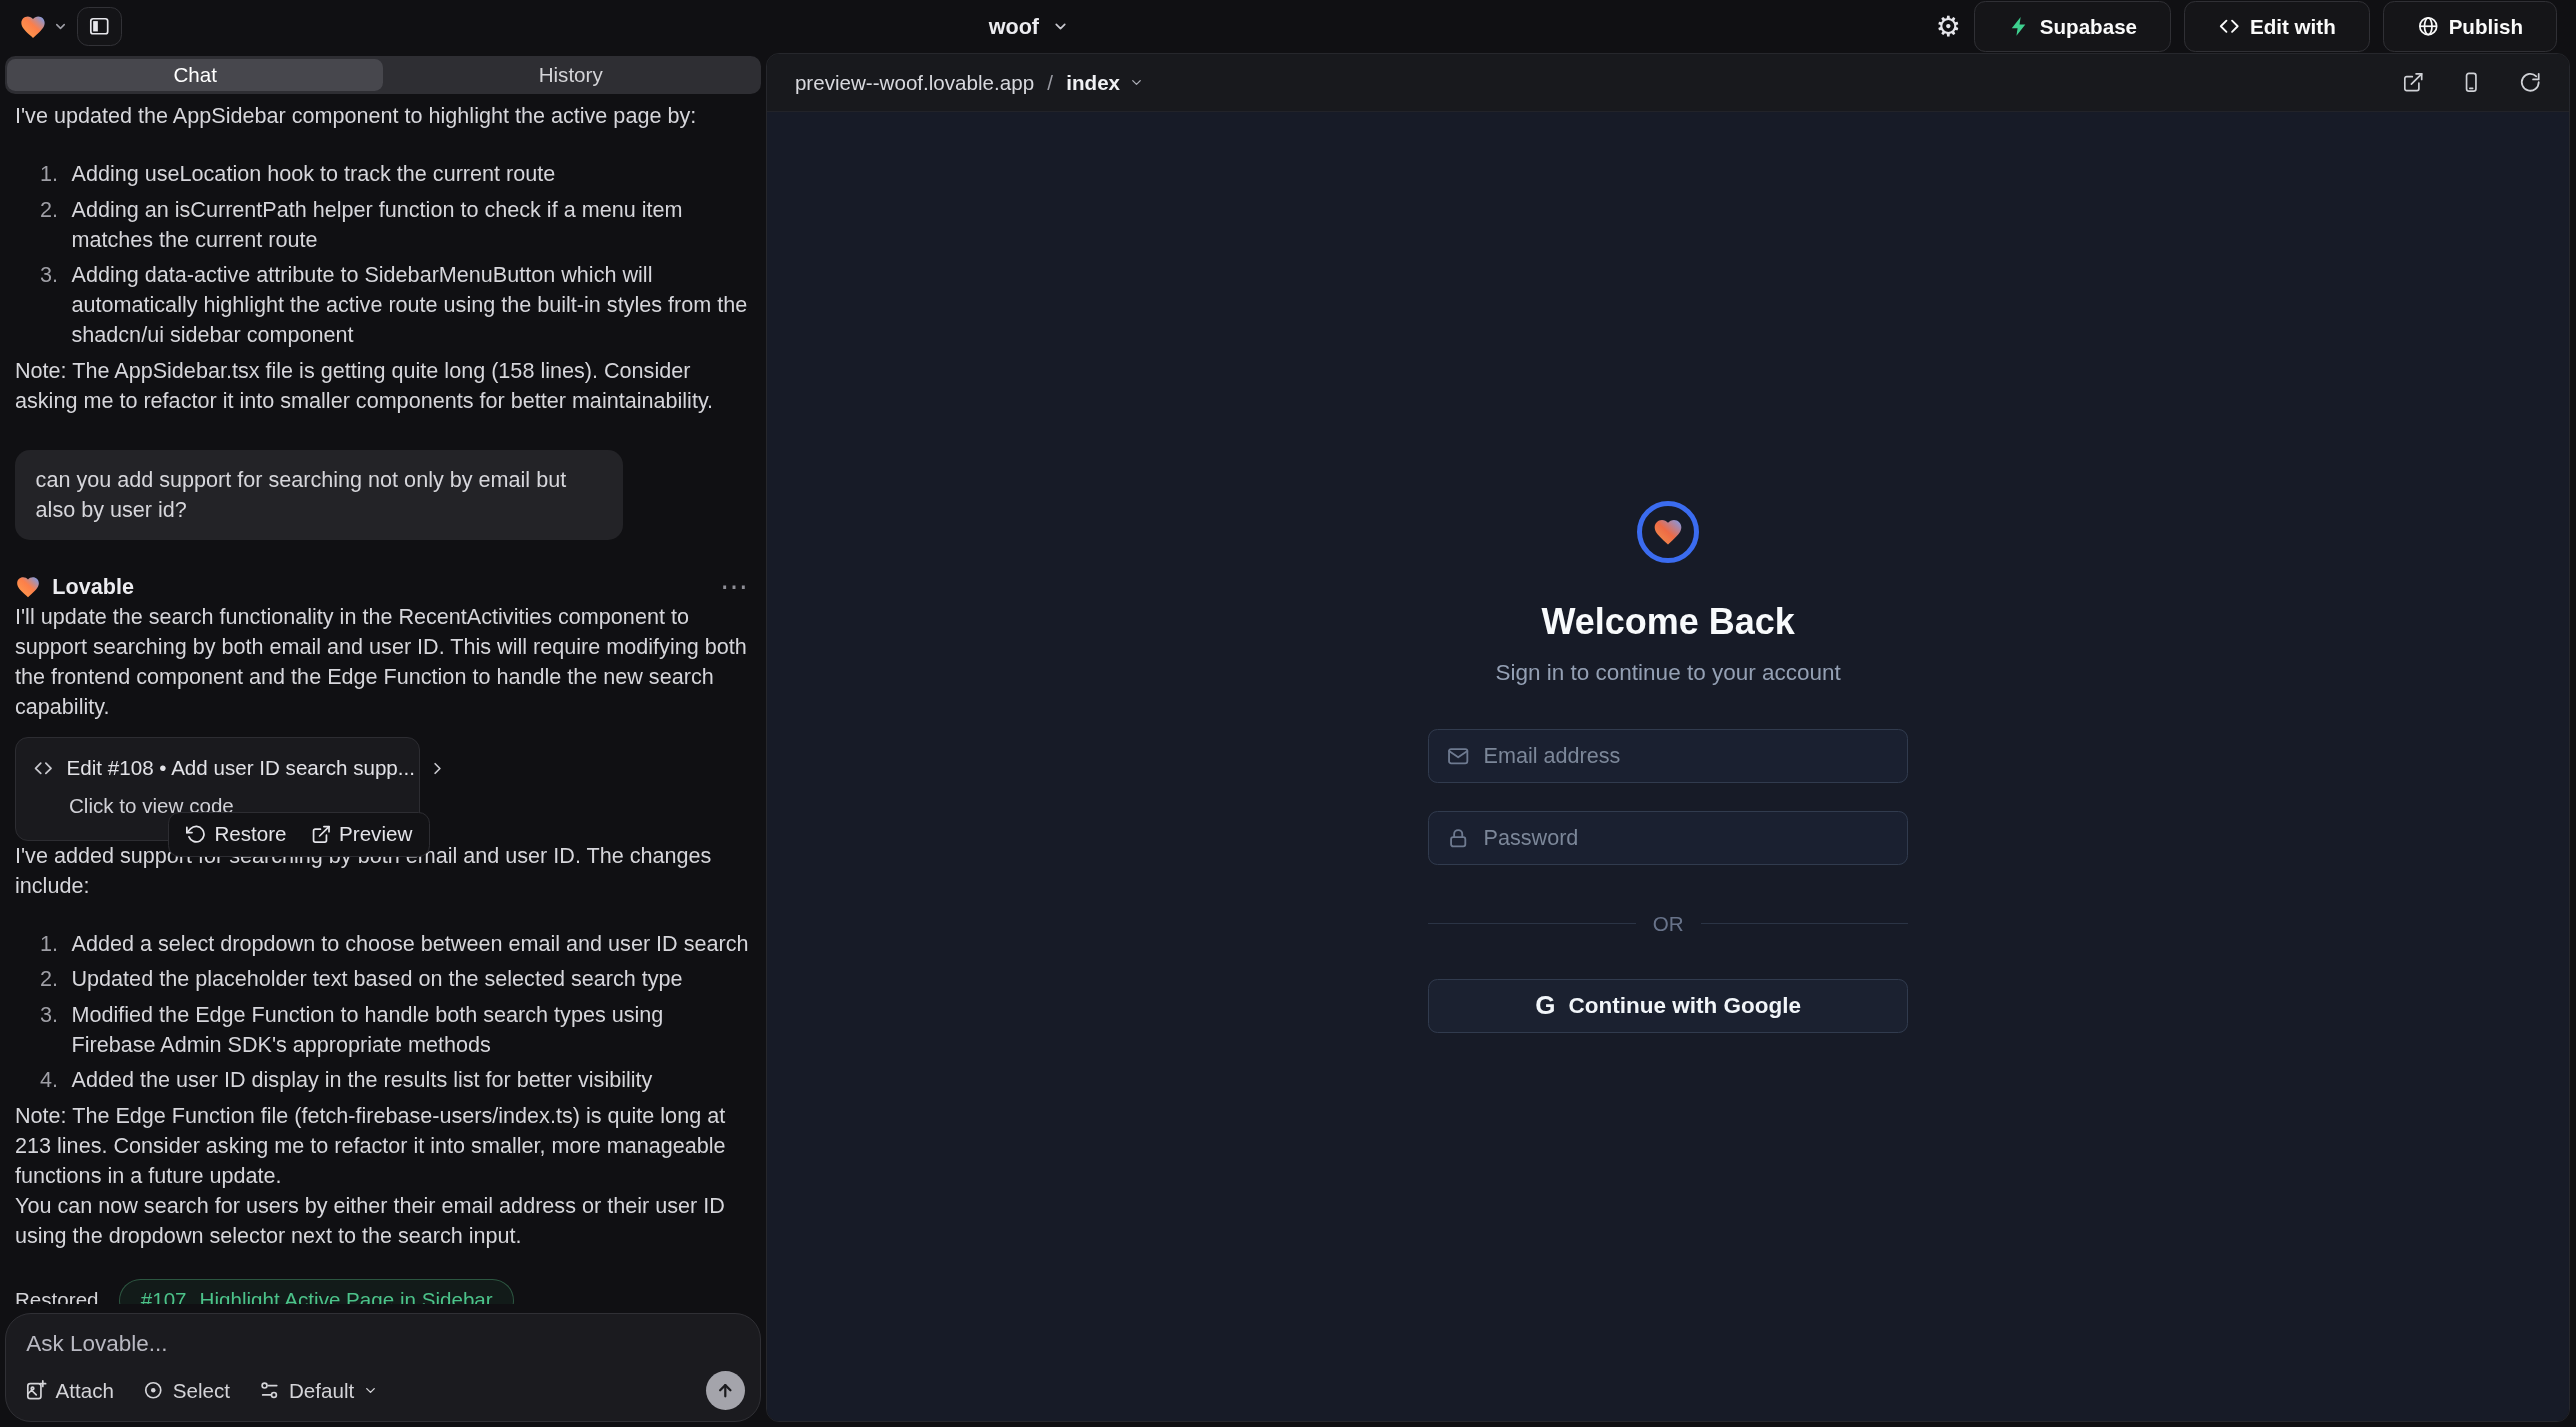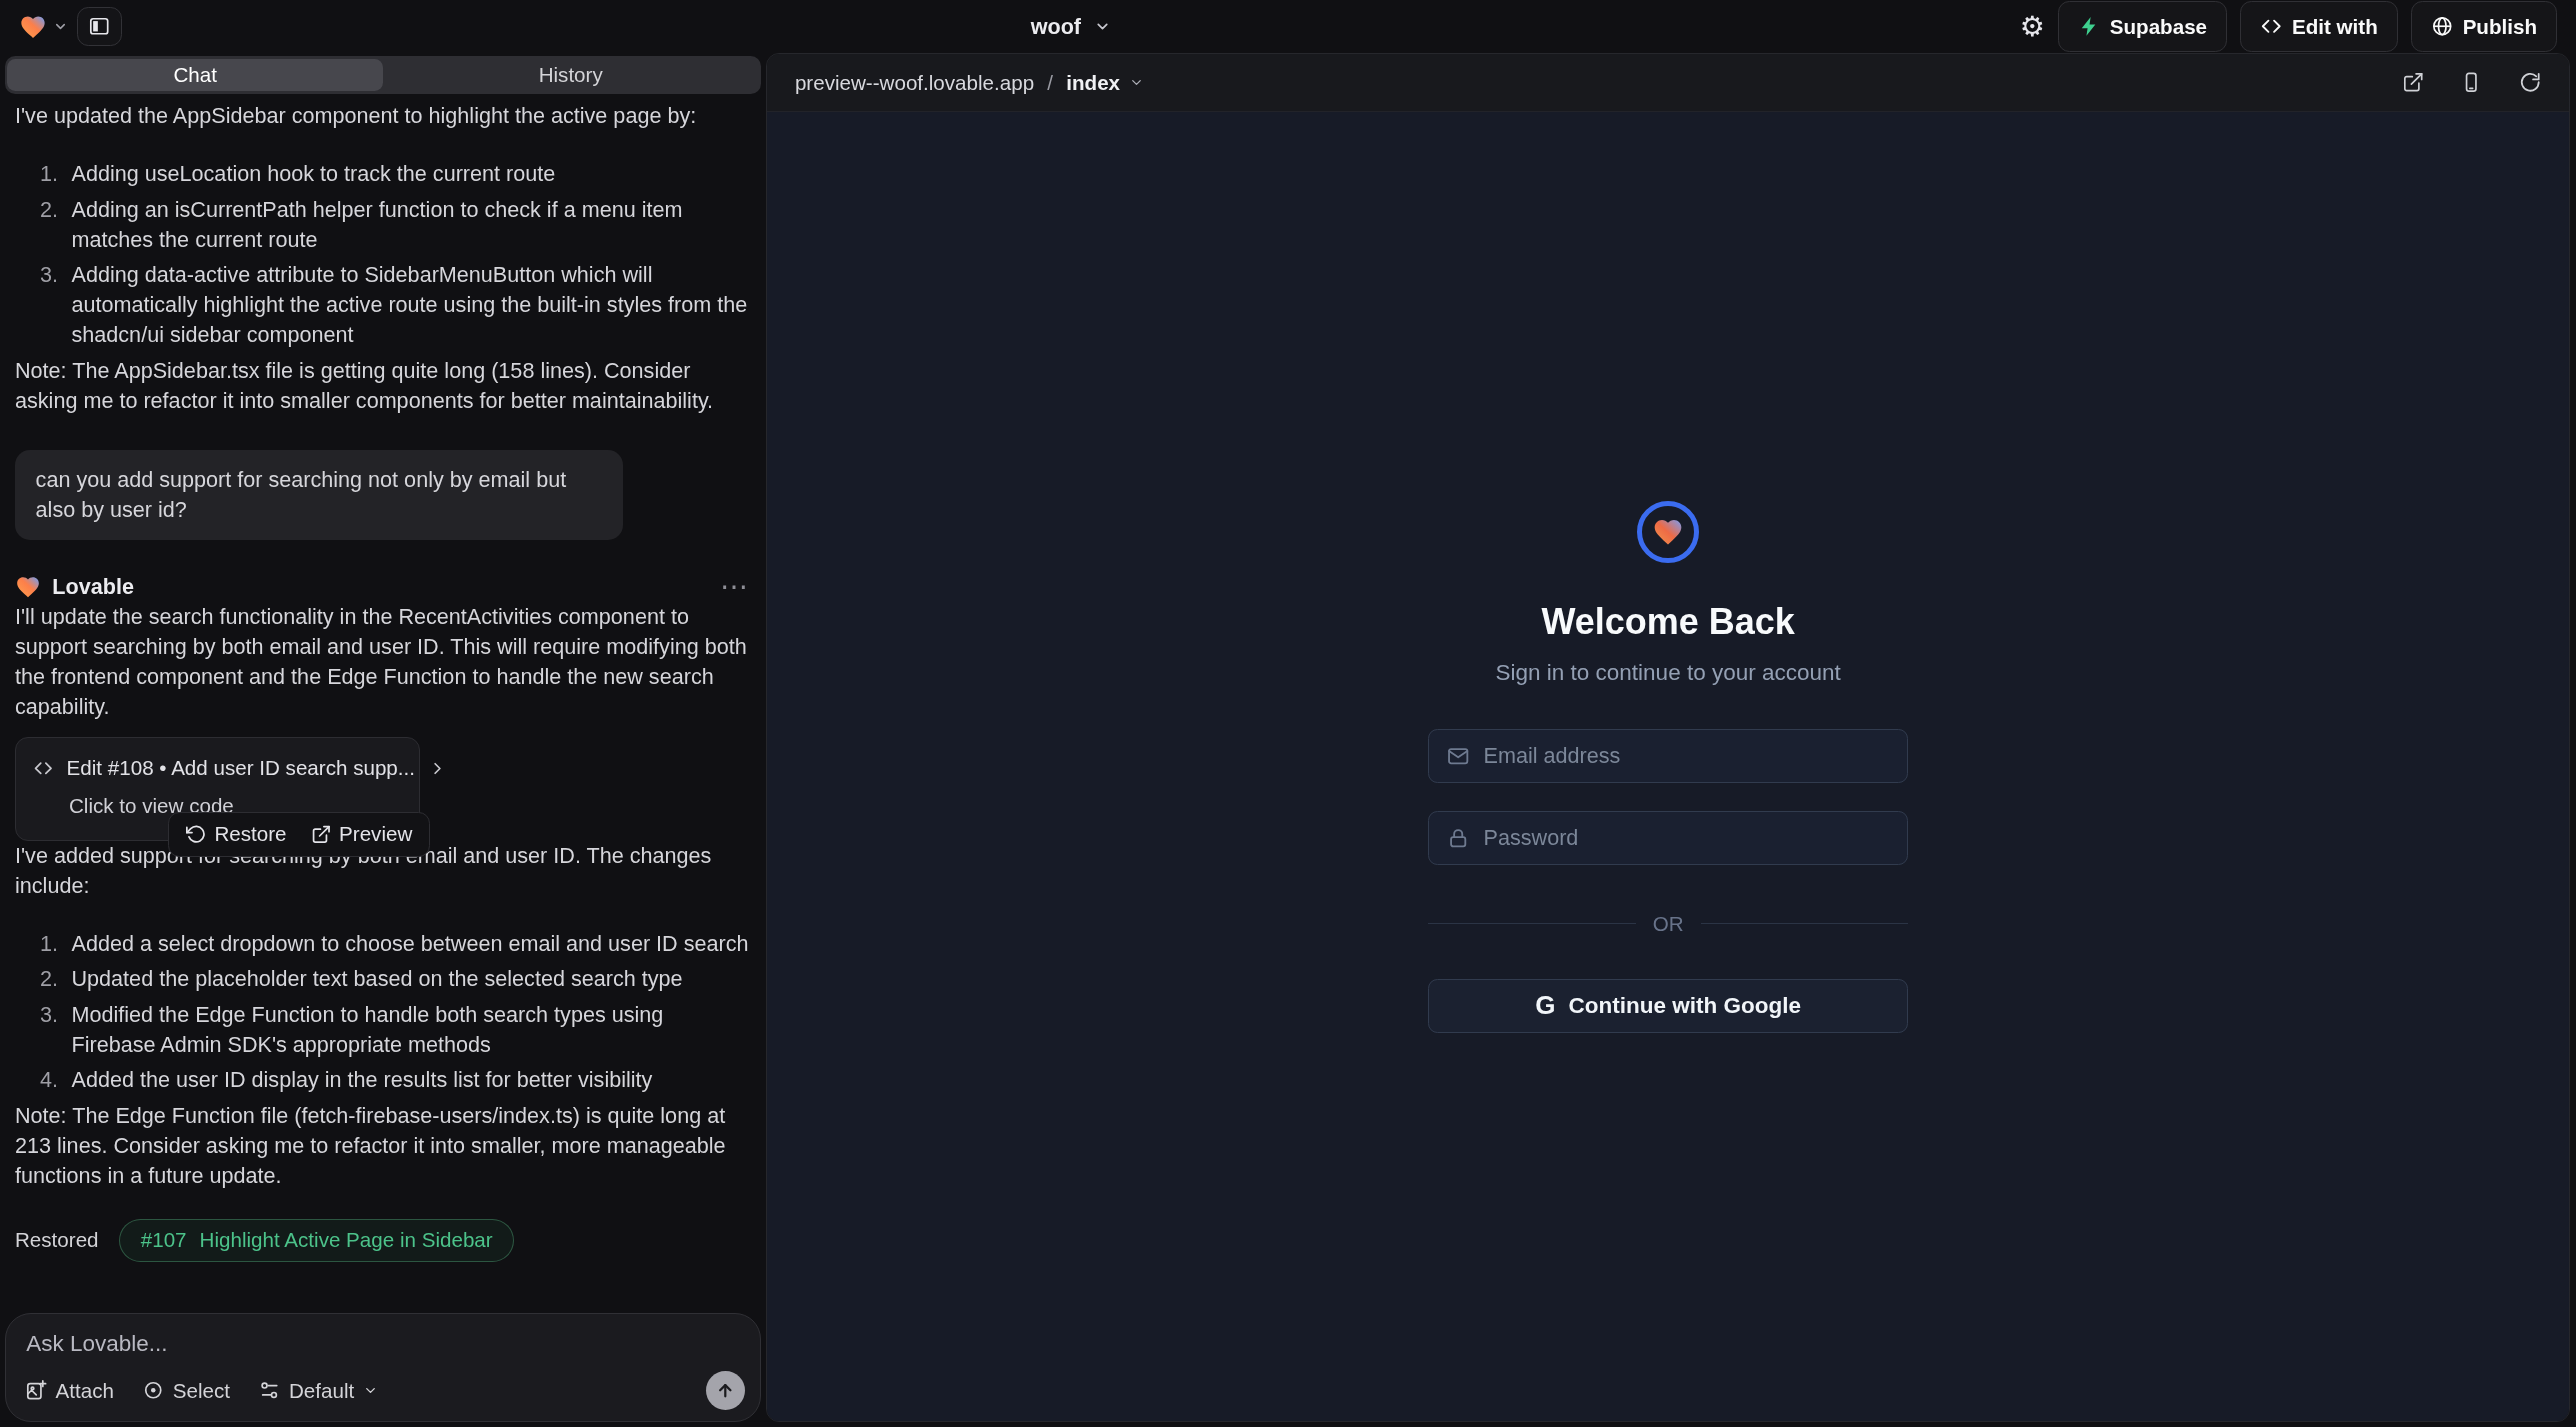--- a/index.html
+++ b/index.html
@@ -9,21 +9,21 @@
 
   
   .topbar { height:53px; display:flex; align-items:center; padding:0 19px; flex:none; }
   .tb-left { display:flex; align-items:center; gap:9.4px; }
   .tb-center { flex:1; display:flex; align-items:center; justify-content:center; gap:13px; }
   .tb-right { display:flex; align-items:center; gap:13px; }
   .project-name { font-size:21.6px; color:#ececf0; font-weight:600; }
   .icon-btn { background:none; border:none; color:#e4e4e9; display:flex; align-items:center; cursor:pointer; }
   .panel-btn { border:0.9px solid #323237; border-radius:11.3px; width:45px; height:39px;
                display:flex; align-items:center; justify-content:center; background:#141417; }
-  .tb-btn { display:flex; align-items:center; gap:9.4px; height:51px; padding:0 19px;
+  .tb-btn { display:flex; align-items:center; gap:9.4px; height:51px; padding:0 33px;
             border:0.9px solid #303035; border-radius:11.3px; background:#151518;
             color:#fafafa; font-size:20.6px; font-weight:600; cursor:pointer; }
   .gear { font-size:28px; line-height:1; color:#e6e6eb; }
 
   
   .main { flex:1; display:flex; min-height:0; }
 
   
   .chat-panel { width:765px; flex:none; display:flex; flex-direction:column; min-height:0; }
   .tabs { margin:2.8px 3.8px 0 4.7px; height:38px; background:#2e2e33; border-radius:10.3px;
@@ -269,20 +269,21 @@
         </div>
 
         <p class="after-card">I've added support for searching by both email and user ID. The changes include:</p>
         <ol class="chat-list">
           <li>Added a select dropdown to choose between email and user ID search</li>
           <li>Updated the placeholder text based on the selected search type</li>
           <li>Modified the Edge Function to handle both search types using Firebase Admin SDK's appropriate methods</li>
           <li>Added the user ID display in the results list for better visibility</li>
         </ol>
         <p class="note-p">Note: The Edge Function file (fetch-firebase-users/index.ts) is quite long at 213 lines. Consider asking me to refactor it into smaller, more manageable functions in a future update.</p>
+        <p class="msg-p">You can now search for users by either their email address or their user ID using the dropdown selector next to the search input.</p>
 
         <div class="restored-row">
           <span class="restored-label">Restored</span>
           <button class="restored-badge">
             <span>#107</span>
             <span>Highlight Active Page in Sidebar</span>
           </button>
         </div>
       </div>
 

